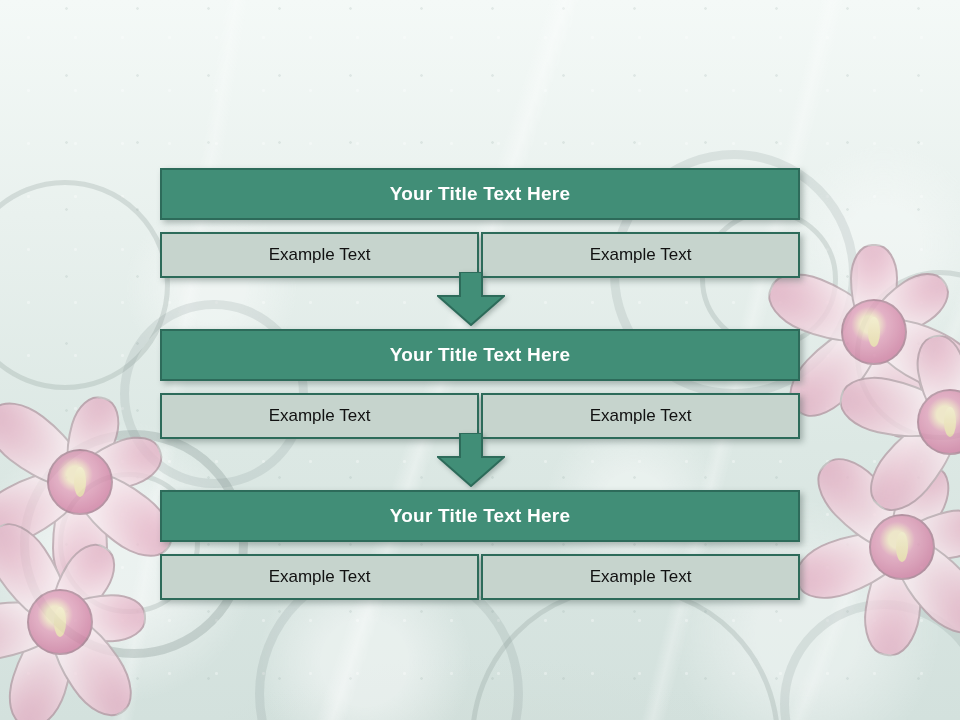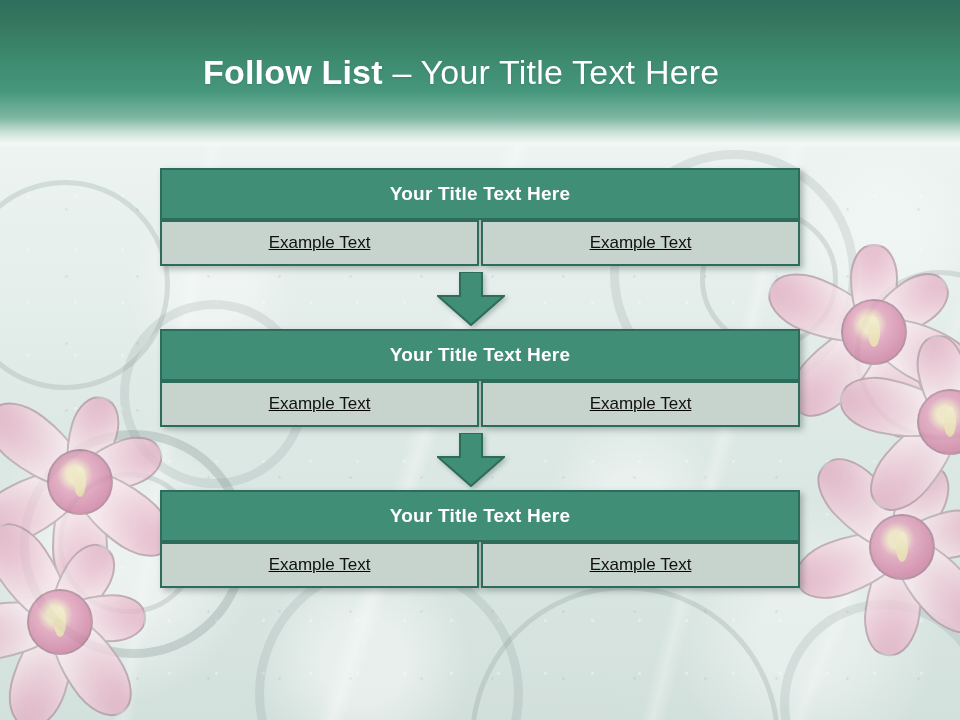--- a/index.html
+++ b/index.html
@@ -117,21 +117,21 @@
   .block-title{
     box-sizing:border-box;
     height:52px;
     background:#418e77;
     border:2px solid #2d6b5a;
     color:#ffffff;
     font-size:19px;font-weight:bold;
     display:flex;align-items:center;justify-content:center;
     letter-spacing:.2px;
   }
-  .block-cells{display:flex;margin-top:0;text-decoration:underline;}
+  .block-cells{display:flex;margin-top:12px;}
   .cell{
     box-sizing:border-box;
     height:46px;
     background:#c6d4cd;
     border:2px solid #2d6b5a;
     color:#111111;
     font-size:17px;
     display:flex;align-items:center;justify-content:center;
   }
   .cell.left{width:319px;}
@@ -221,23 +221,20 @@
       <div class="petal" style="transform:translate(-26px,-4px) rotate(40deg);"></div>
       <div class="petal" style="transform:translate(-26px,-4px) rotate(102deg);"></div>
       <div class="petal small" style="transform:translate(-22px,-4px) rotate(170deg);"></div>
       <div class="core">
           <div class="stamen"></div>
         </div>
     </div>
 
   </div>
 
-  <div id="header">
-    <div id="header-title"><span class="strong">Follow List</span><span> </span><span class="rest">–</span><span> </span><span class="rest">Your Title Text Here</span></div>
-  </div>
 
   <div id="content">
 
     <div class="block" style="top:168px;">
       <div class="block-title">Your Title Text Here</div>
       <div class="block-cells">
         <div class="cell left">Example Text</div>
         <div class="cell right">Example Text</div>
       </div>
     </div>

